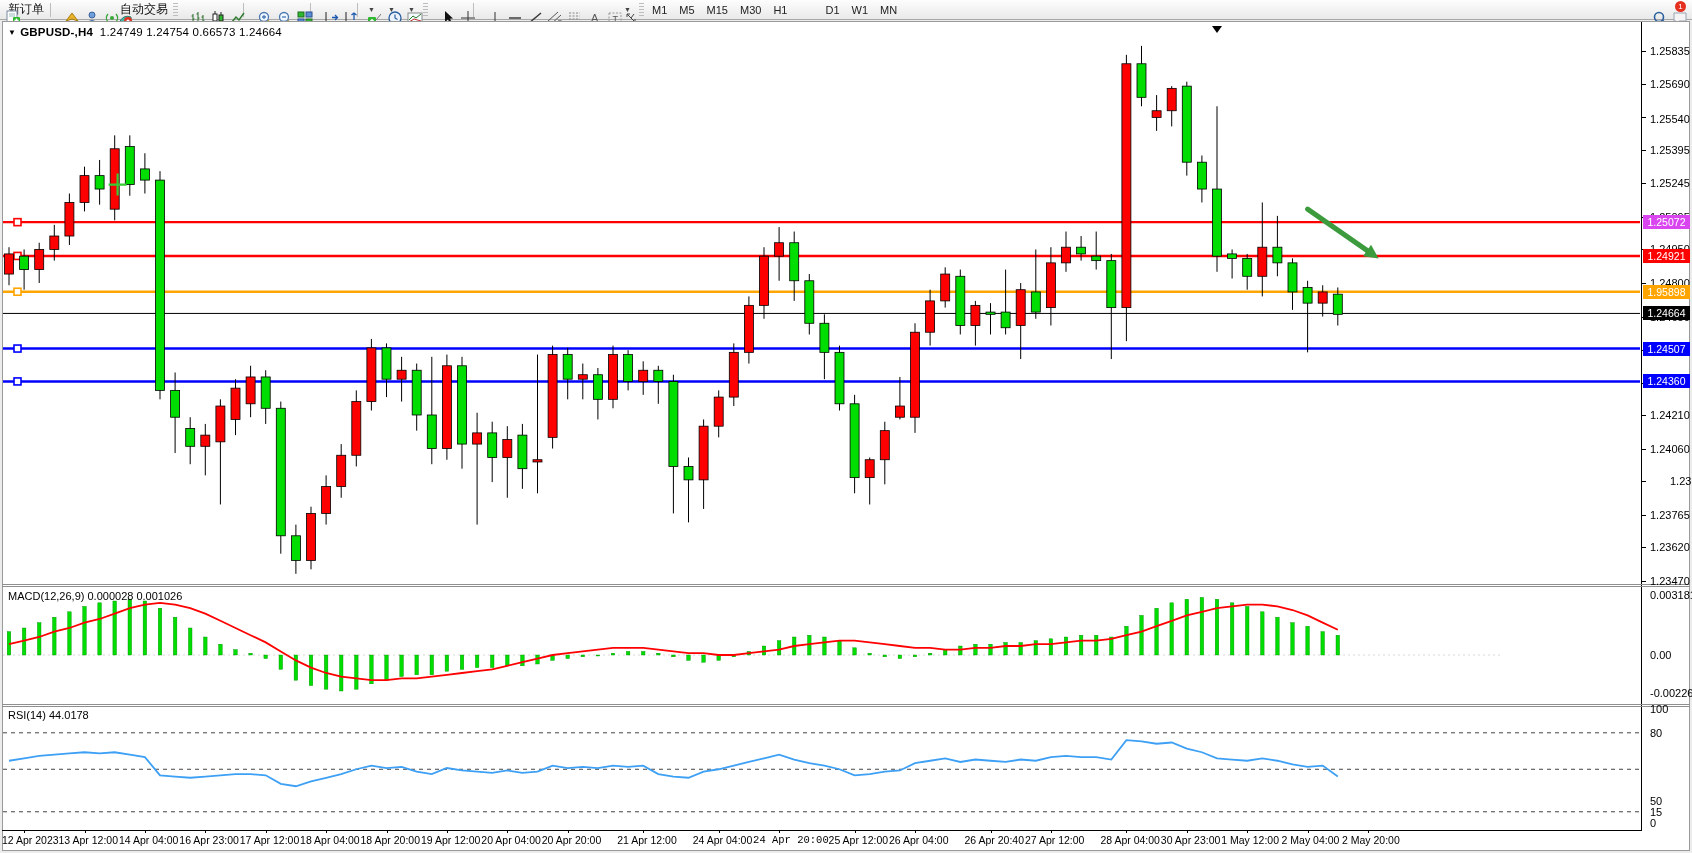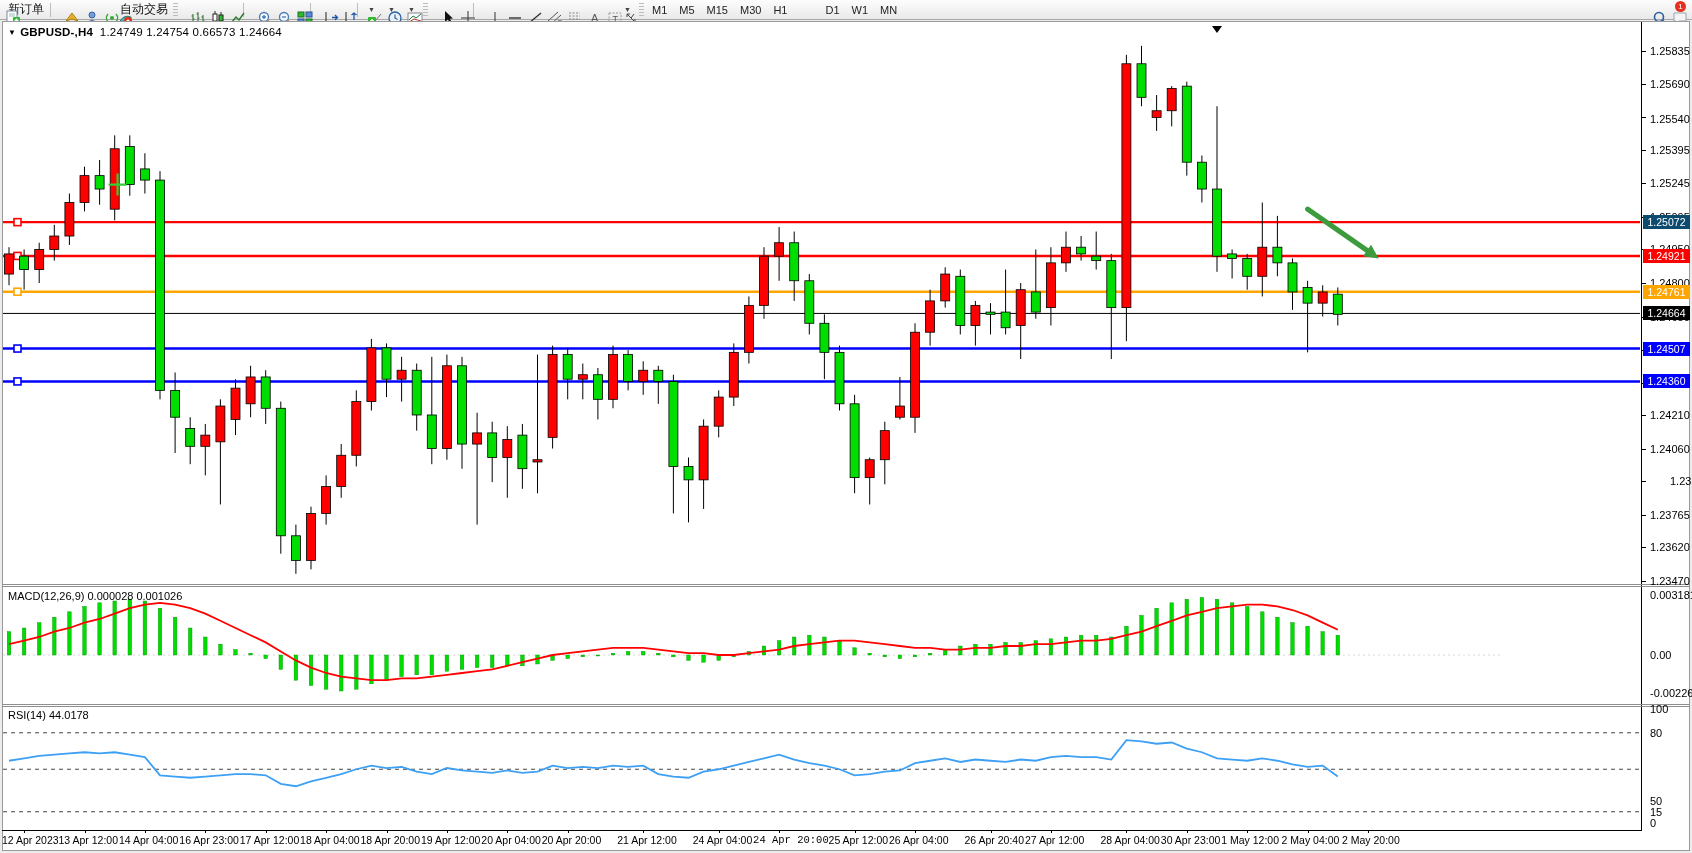--- a/index.html
+++ b/index.html
@@ -656,23 +656,23 @@
     <div class="tick-dash" style="top: 580.534px;"></div>
     <div class="tick-label" style="top: 574.534px;">1.23470</div>
     <div class="tick-label" style="top: 589px;">0.003181</div>
     <div class="tick-label" style="top: 649px;">0.00</div>
     <div class="tick-label" style="top: 687px;">-0.00226</div>
     <div class="tick-label" style="top: 702.5px;">100</div>
     <div class="tick-label" style="top: 726.8px;">80</div>
     <div class="tick-label" style="top: 763.25px; margin-top: 32px;">50</div>
     <div class="tick-label" style="top: 805.775px;">15</div>
     <div class="tick-label" style="top: 817px;">0</div>
-    <div class="line-label" style="top: 215.151px; background: #0c4a6e;">1.25072</div>
+    <div class="line-label" style="top: 215.151px; background: #d946ef;">1.25072</div>
     <div class="line-label" style="top: 248.931px; background: rgb(255, 0, 0);">1.24921</div>
-    <div class="line-label" style="top: 284.725px; background: rgb(255, 165, 0);">1.24761</div>
+    <div class="line-label" style="top: 284.725px; background: rgb(255, 165, 0);">1.95898</div>
     <div class="line-label" style="top: 306.425px; background: rgb(0, 0, 0);">1.24664</div>
     <div class="line-label" style="top: 341.547px; background: rgb(0, 0, 255);">1.24507</div>
     <div class="line-label" style="top: 374.432px; background: rgb(0, 0, 255);">1.24360</div>
   </div>
 <div id="time-axis">
     <div class="time-tick" style="left: 24.1px;"></div>
     <div class="time-label" style="left: 2px;">12 Apr 2023</div>
     <div class="time-tick" style="left: 84.5px;"></div>
     <div class="time-label" style="left: 58.5px;">13 Apr 12:00</div>
     <div class="time-tick" style="left: 144.9px;"></div>

